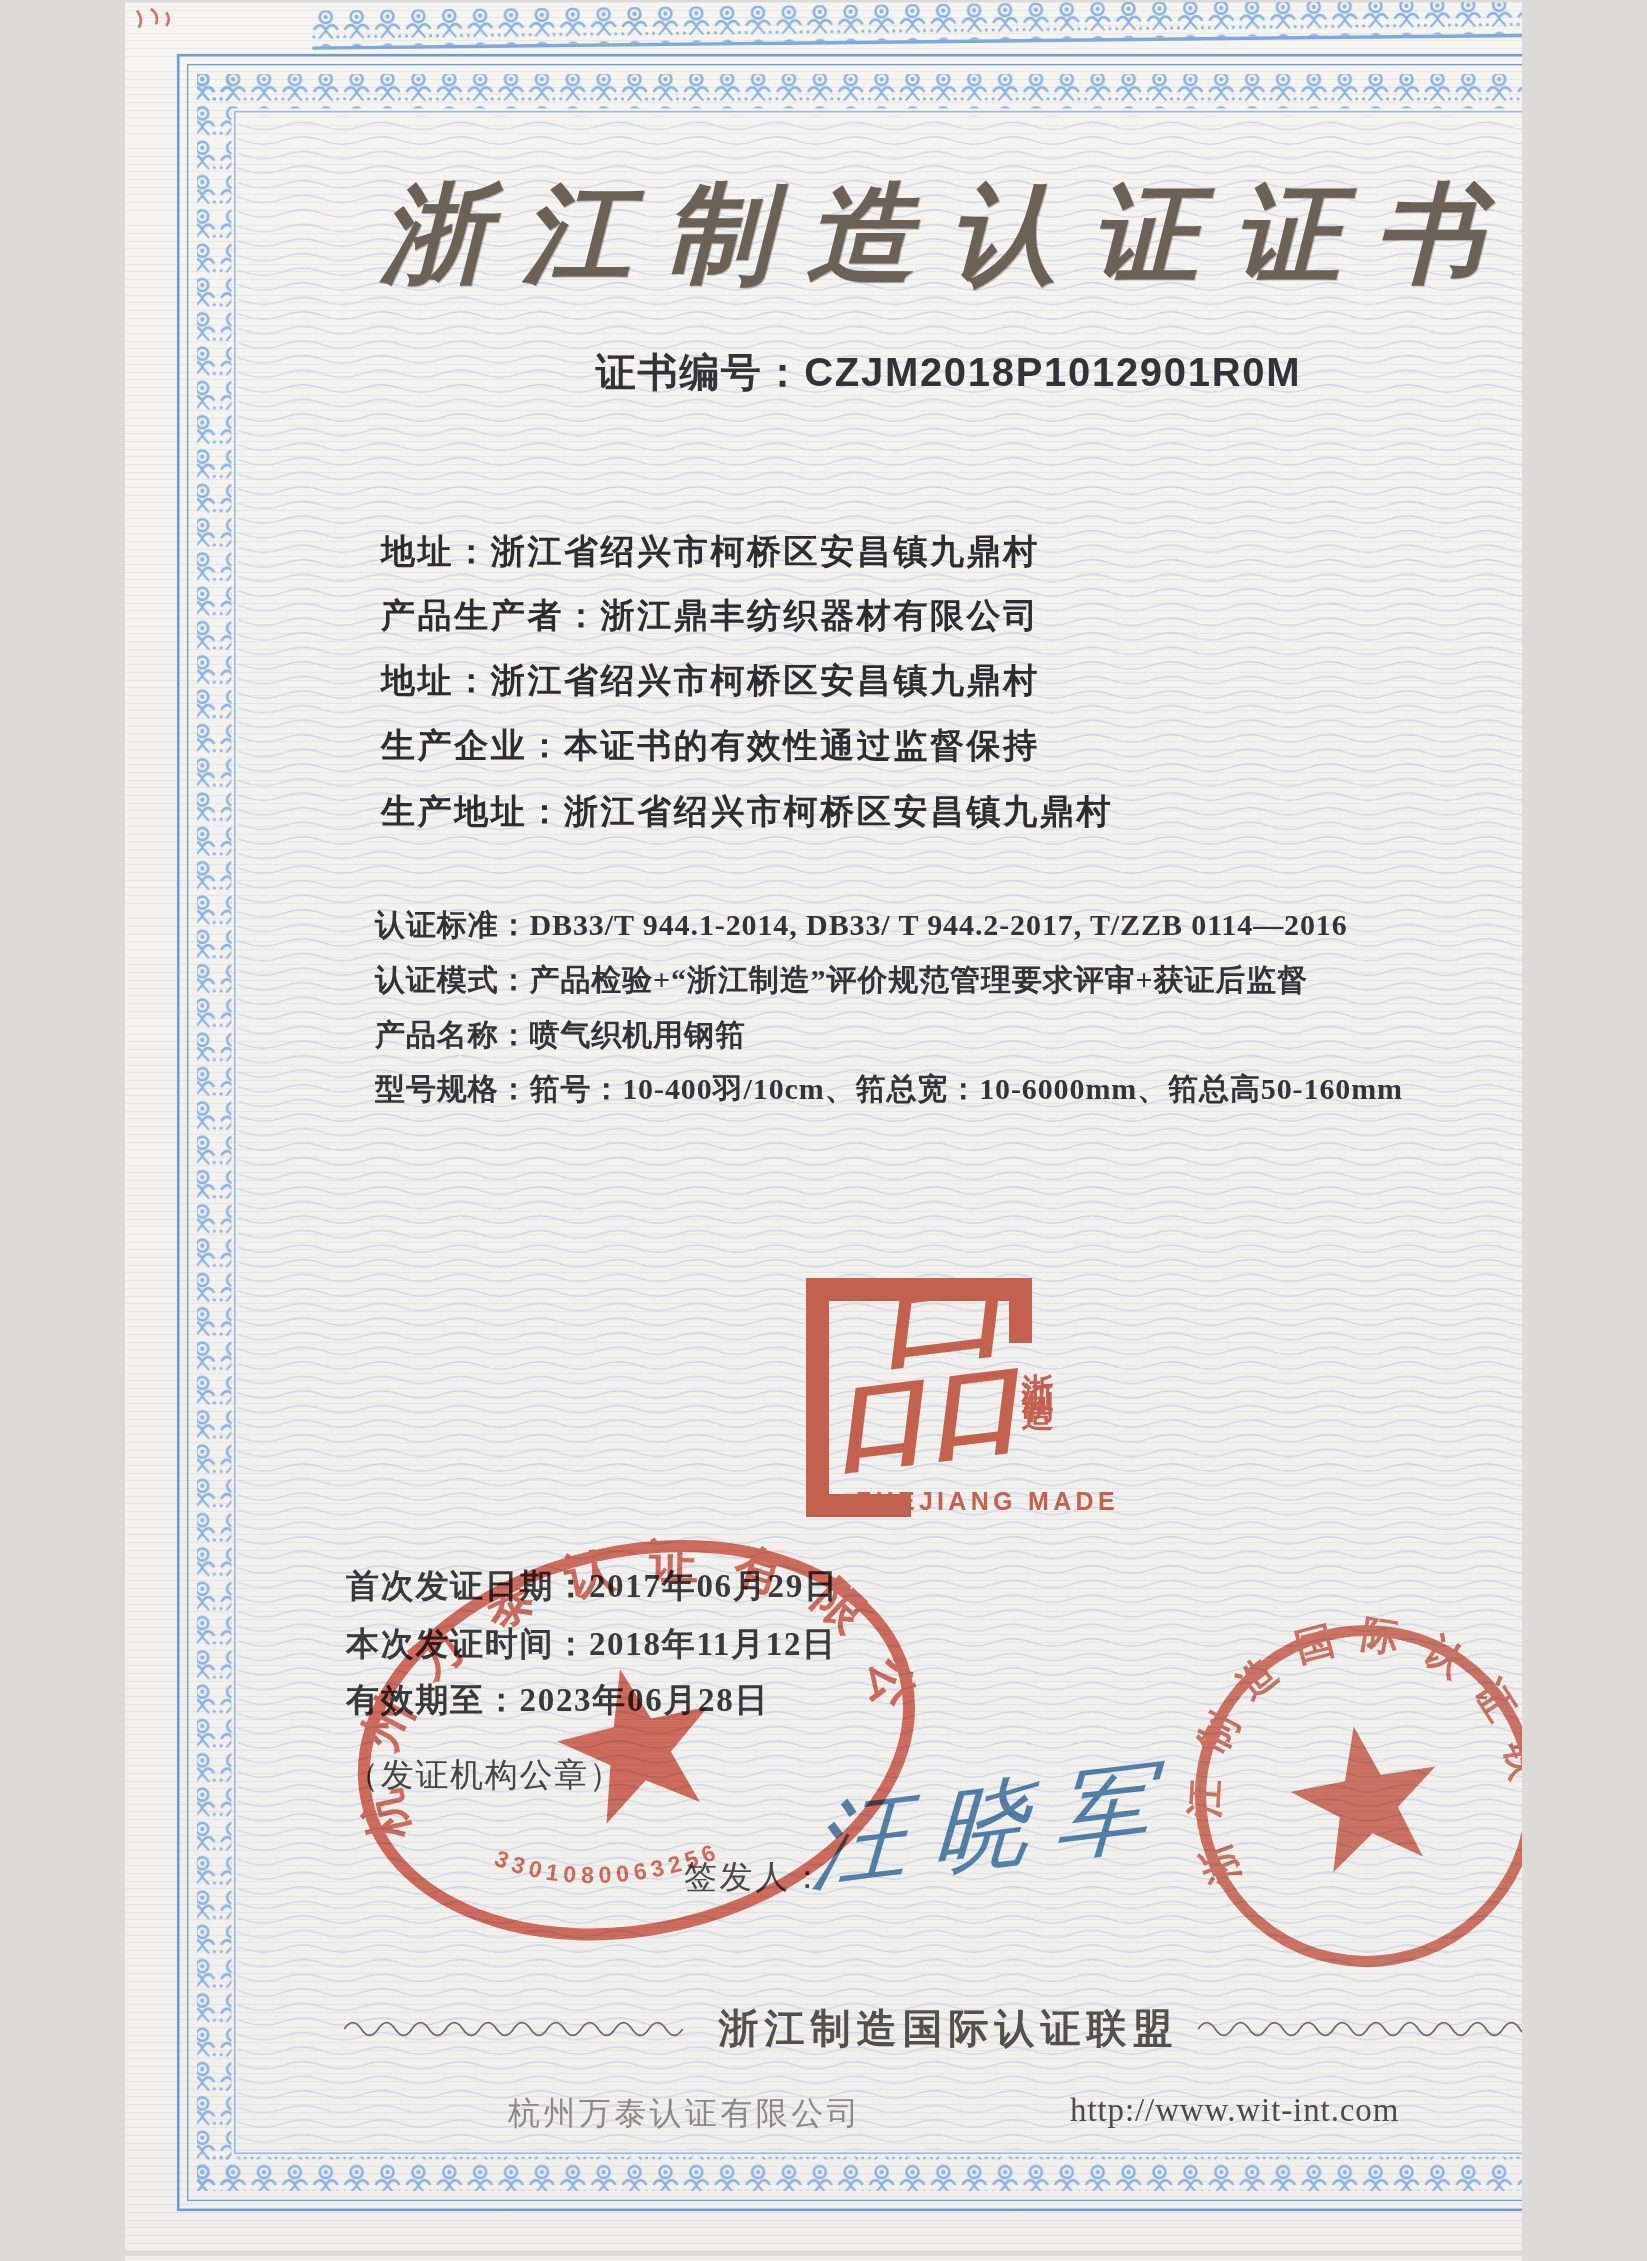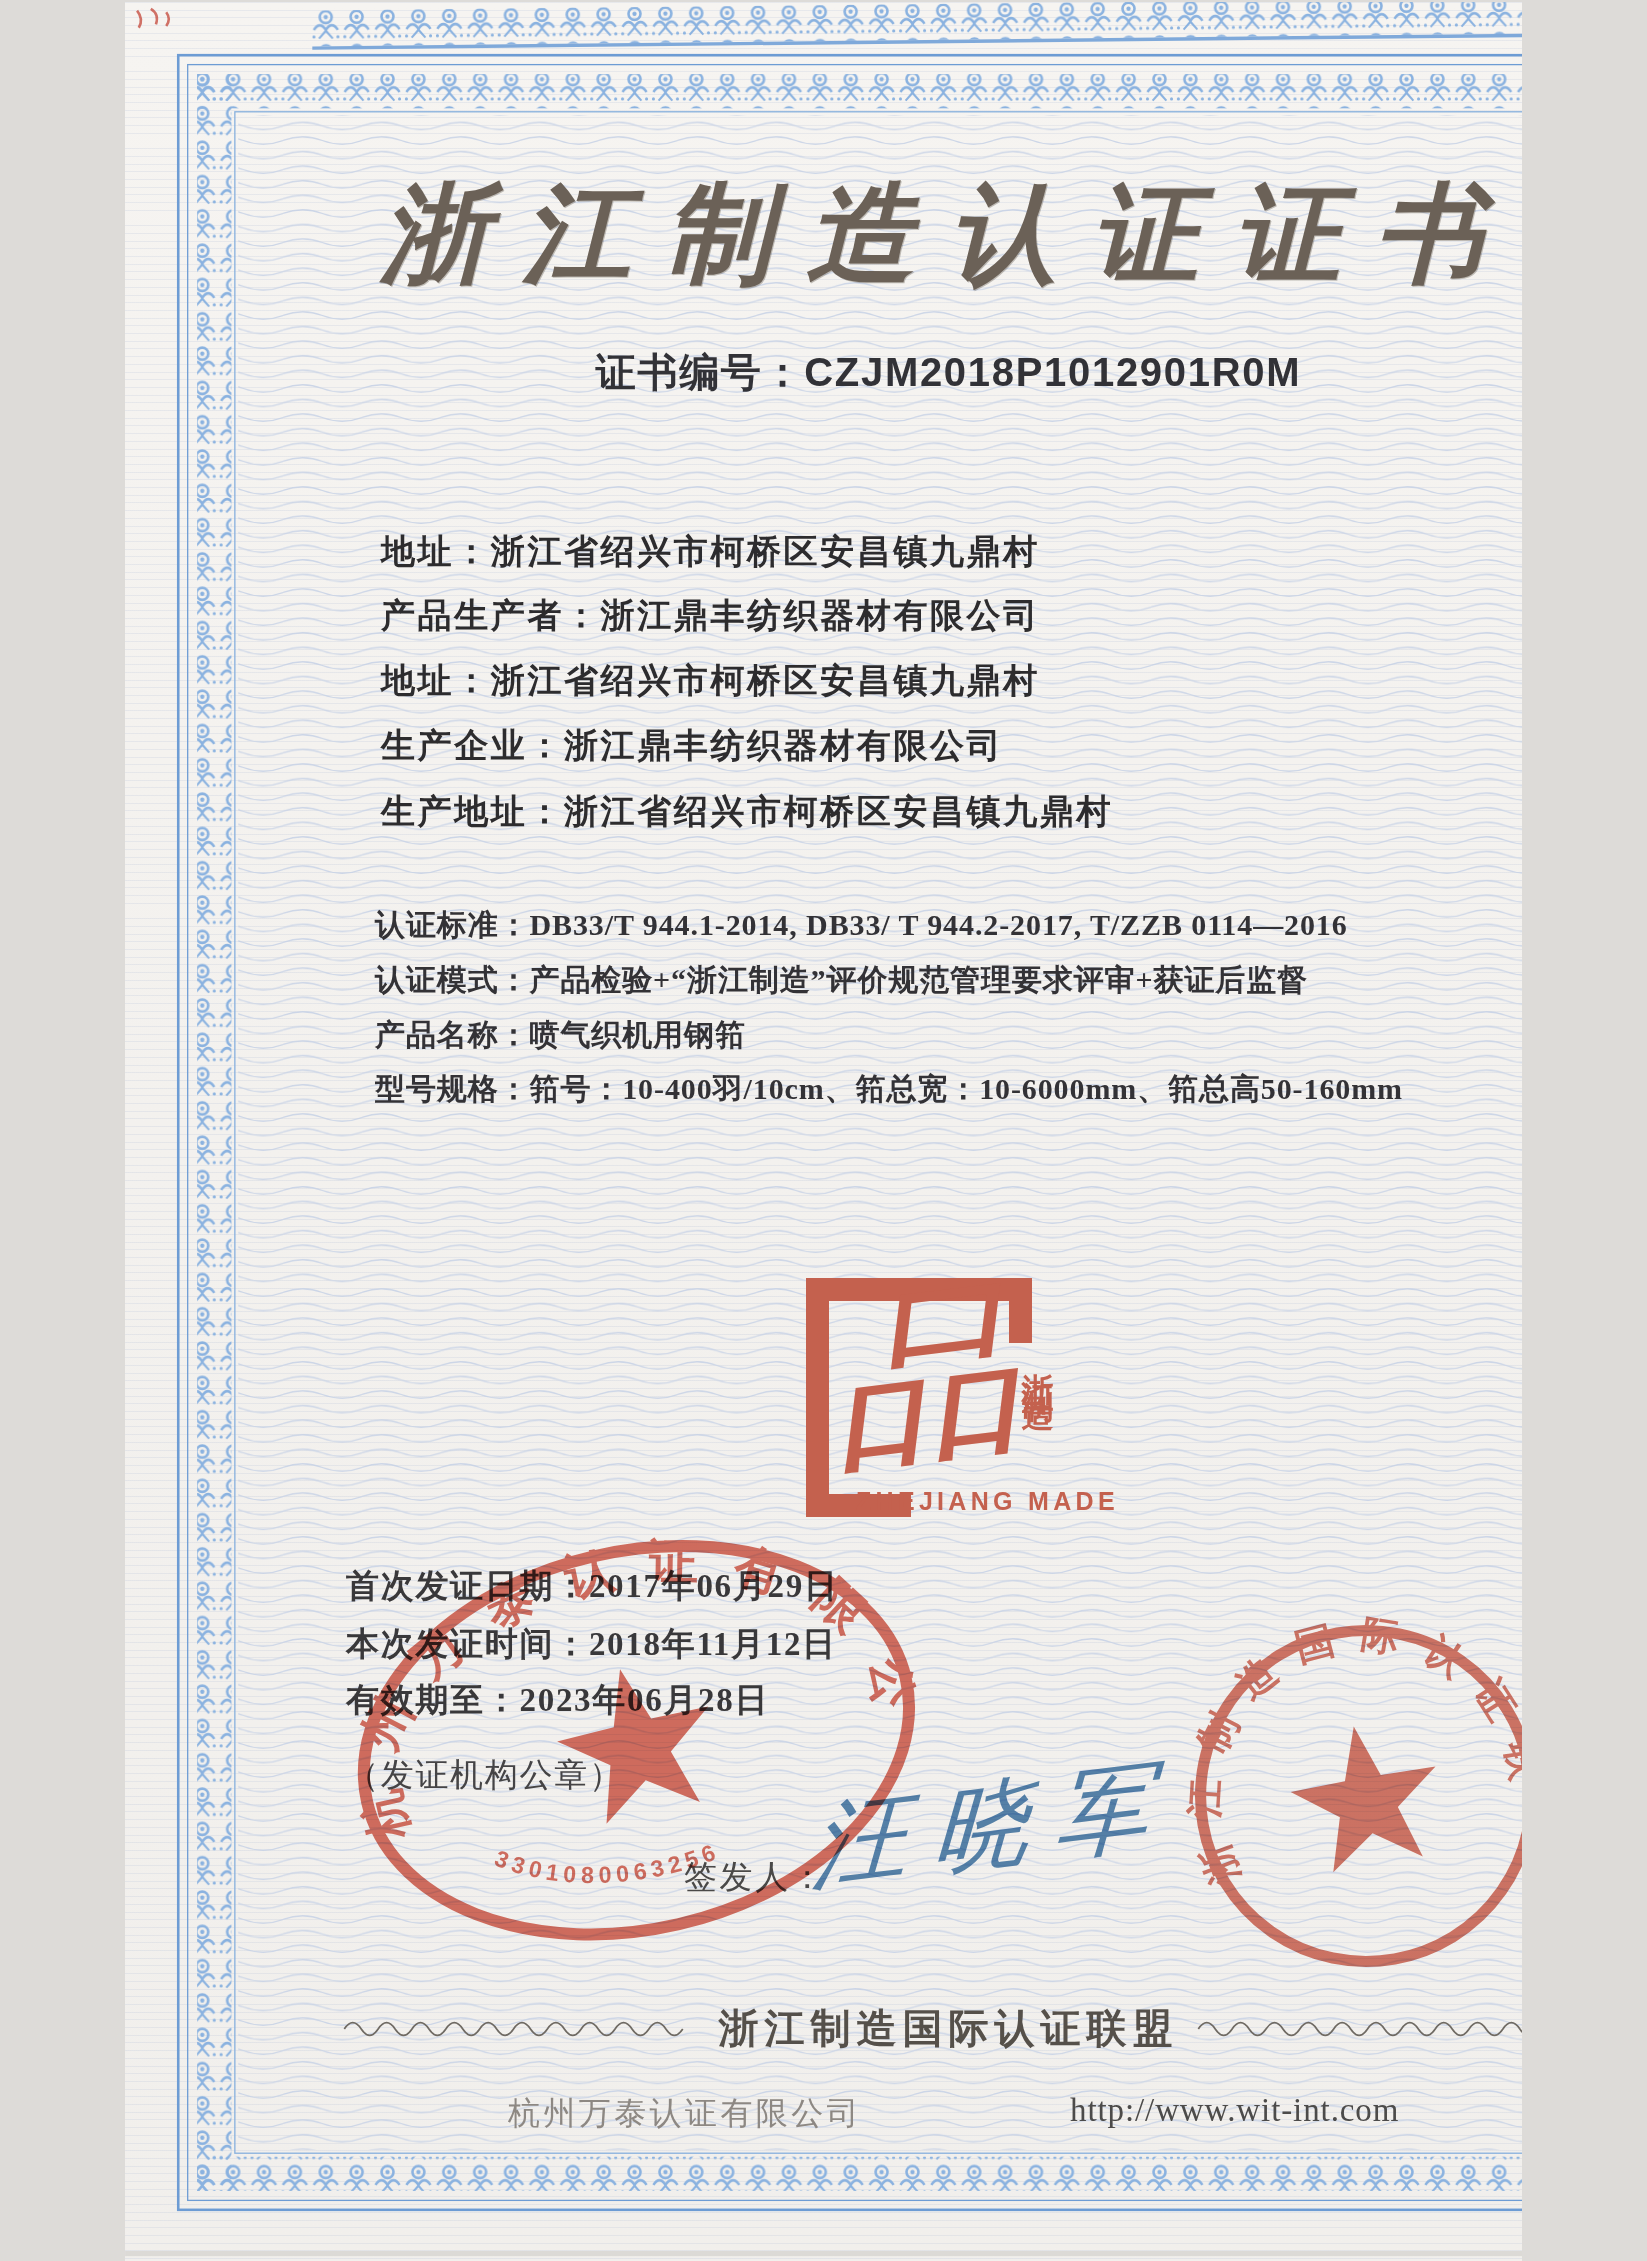--- a/index.html
+++ b/index.html
@@ -108,21 +108,21 @@
 
     <rect x="0" y="2622" width="1920" height="6" fill="#cfccc8" opacity=".6"></rect>
   </svg>
 
   <div class="abs title">浙江制造认证证书</div>
   <div class="abs certno">证书编号：CZJM2018P1012901R0M</div>
 
   <div class="abs infoline" style="top:527px">地址：浙江省绍兴市柯桥区安昌镇九鼎村</div>
   <div class="abs infoline" style="top:591px">产品生产者：浙江鼎丰纺织器材有限公司</div>
   <div class="abs infoline" style="top:656px">地址：浙江省绍兴市柯桥区安昌镇九鼎村</div>
-  <div class="abs infoline" style="top:721px">生产企业：浙江鼎丰纺织器材有限公司</div>
+  <div class="abs infoline" style="top:721px">生产企业：本证书的有效性通过监督保持</div>
   <div class="abs infoline" style="top:787px">生产地址：浙江省绍兴市柯桥区安昌镇九鼎村</div>
 
   <div class="abs detline" style="top:903px">认证标准：DB33/T 944.1-2014, DB33/ T 944.2-2017, T/ZZB 0114—2016</div>
   <div class="abs detline" style="top:1013px">产品名称：喷气织机用钢筘</div>
   <div class="abs detline" style="top:958px">认证模式：产品检验+“浙江制造”评价规范管理要求评审+获证后监督</div>
   <div class="abs detline" style="top:1067px">型号规格：筘号：10-400羽/10cm、筘总宽：10-6000mm、筘总高50-160mm</div>
 
 
   <div class="abs logo">
     <div class="bar" style="left:0;top:0;width:226px;height:23px"></div>

